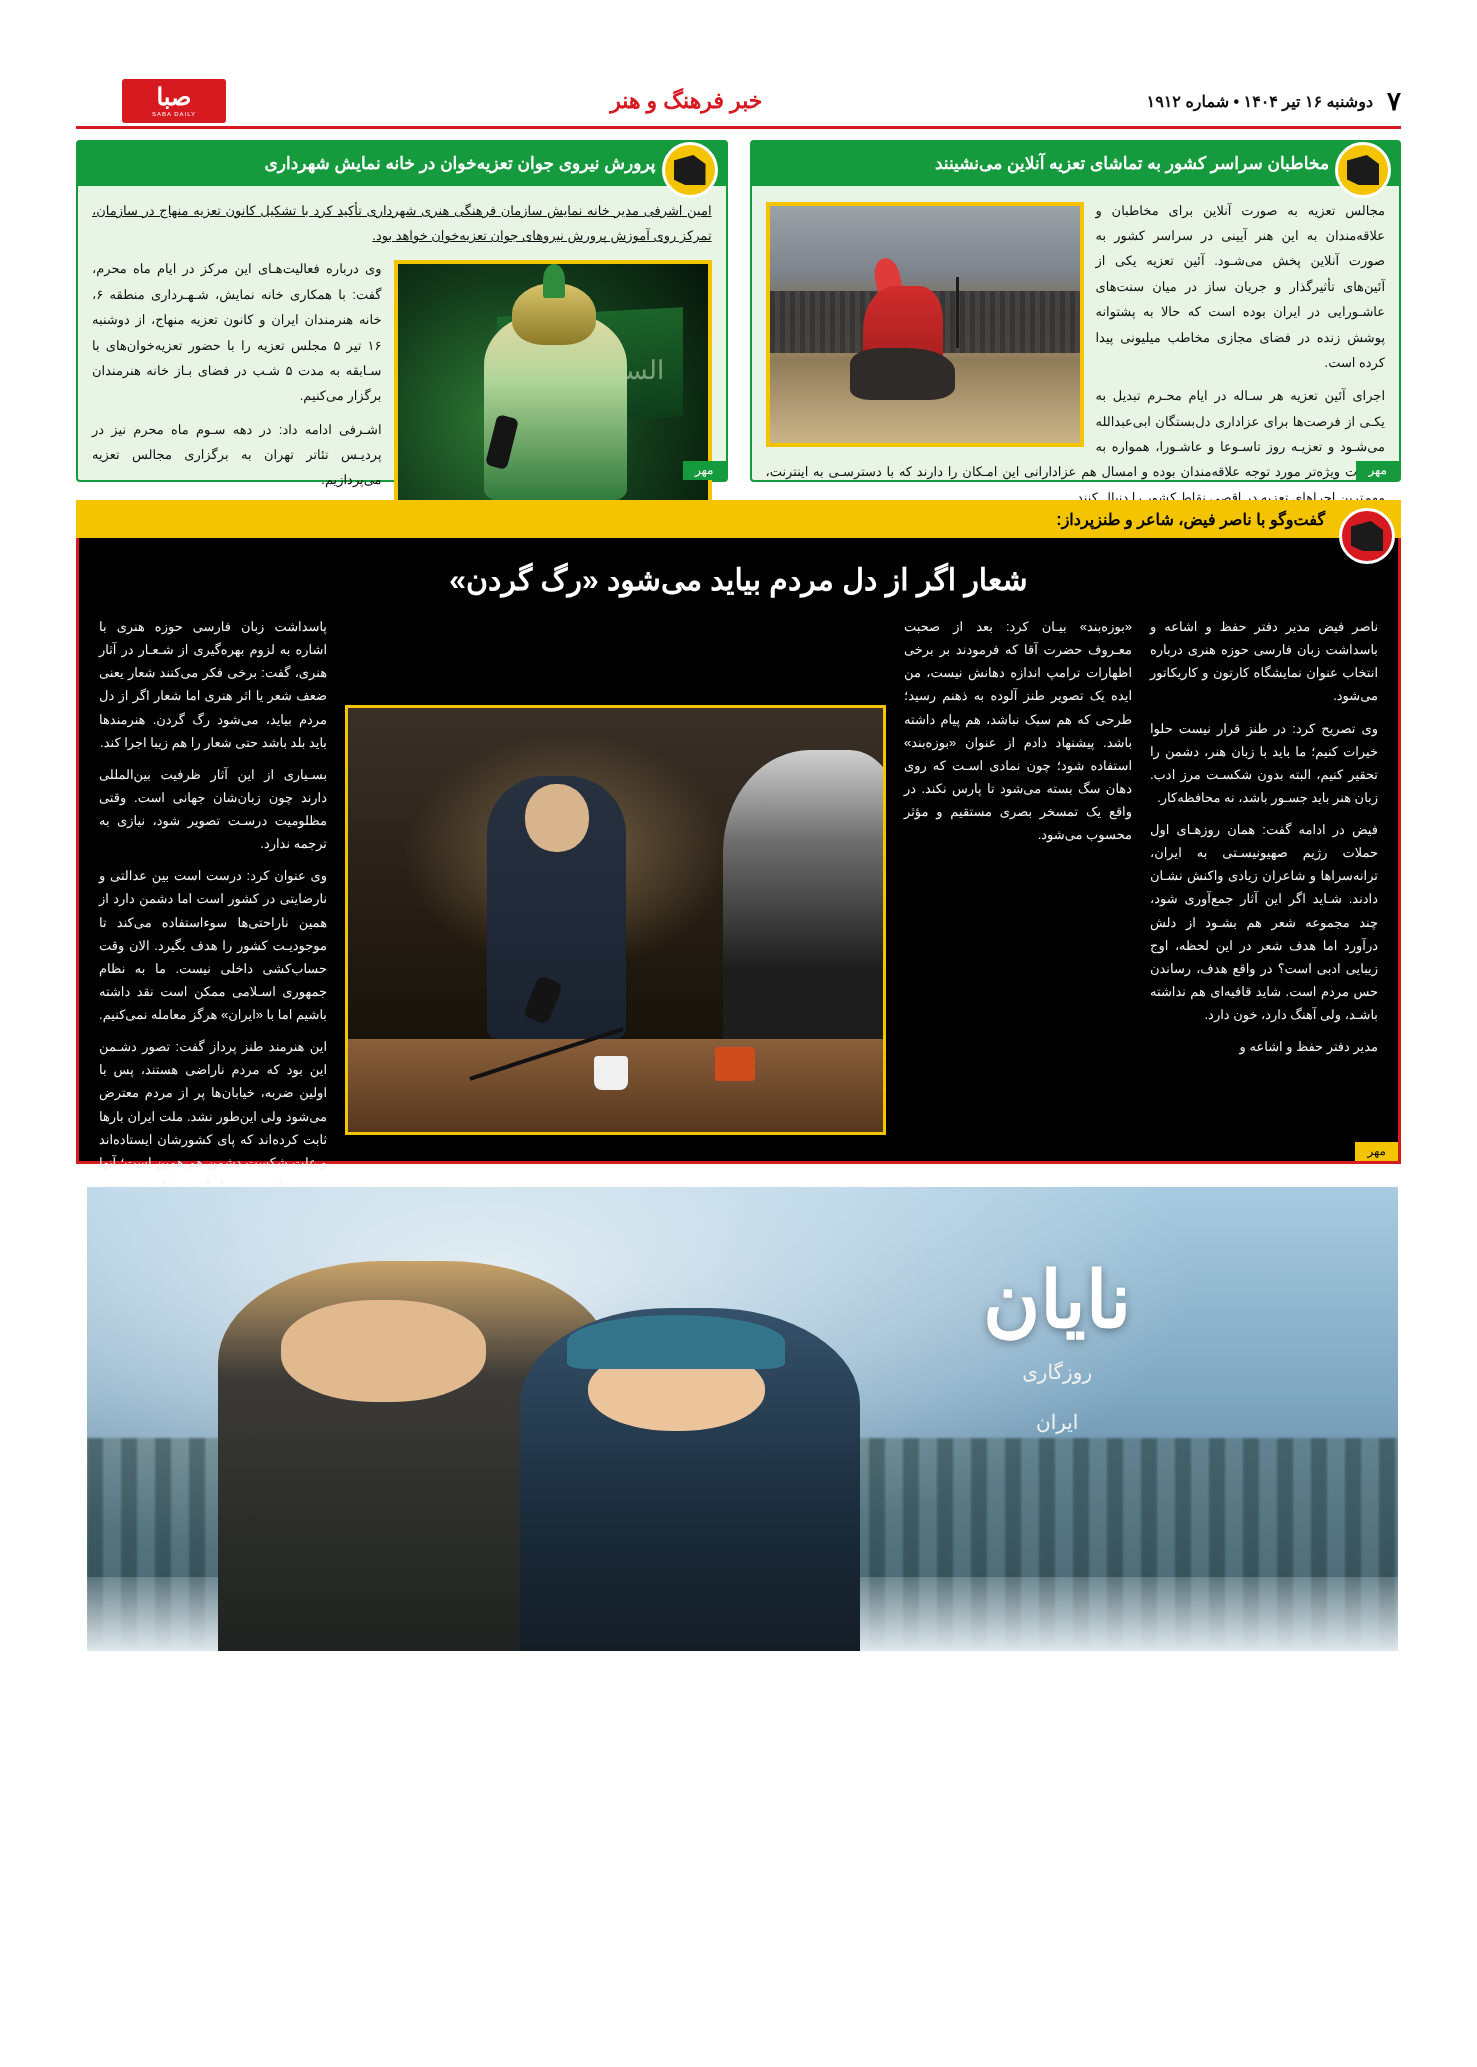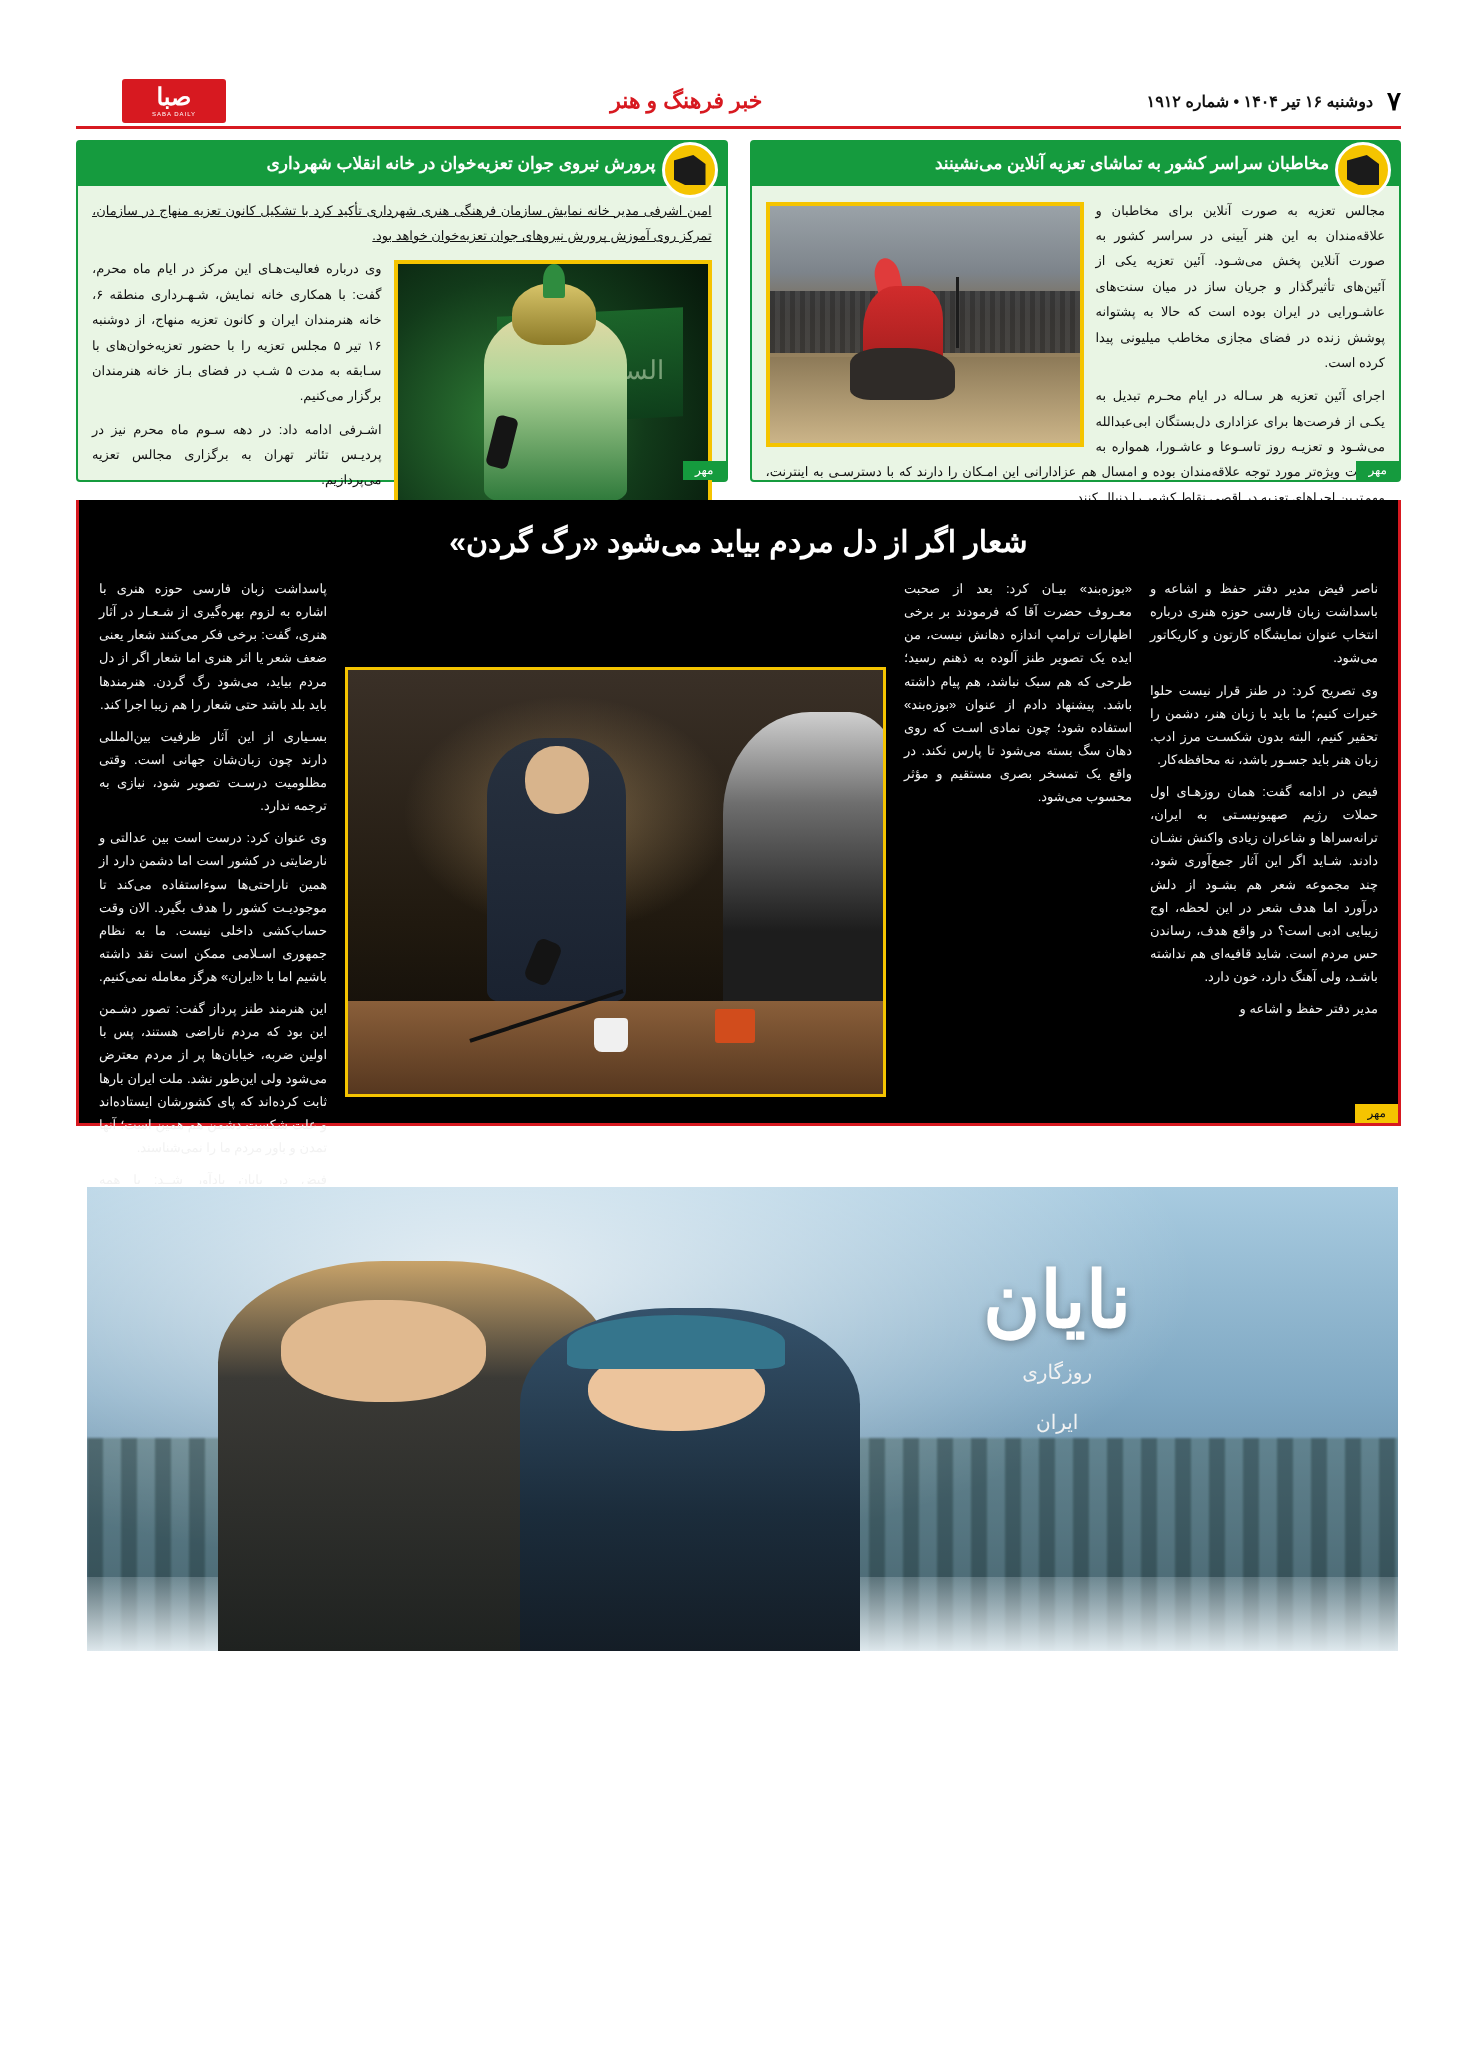--- a/index.html
+++ b/index.html
@@ -499,21 +499,21 @@
         <p style="margin:0 0 8px 0;">مجالس تعزیه به صورت آنلاین برای مخاطبان و علاقه‌مندان به این هنر آیینی در سراسر کشور به صورت آنلاین پخش می‌شـود. آئین تعزیه یکی از آئین‌های تأثیرگذار و جریان ساز در میان سنت‌های عاشـورایی در ایران بوده است که حالا به پشتوانه پوشش زنده در فضای مجازی مخاطب میلیونی پیدا کرده است.</p>
         <p style="margin:0;">اجرای آئین تعزیه هر سـاله در ایام محـرم تبدیل به یکـی از فرصت‌ها برای عزاداری دل‌بستگان ابی‌عبدالله می‌شـود و تعزیـه روز تاسـوعا و عاشـورا، همواره به صـورت ویژه‌تر مورد توجه علاقه‌مندان بوده و امسال هم عزادارانی این امـکان را دارند که با دسترسـی به اینترنت، مهم‌ترین اجراهای تعزیه در اقصی نقاط کشور را دنبال کنند.</p>
       </div>
       <div class="credit-tag">مهر</div>
     </div>
 
     <div class="news-box">
       <div class="head-badge">
         <div class="badge-inner"></div>
       </div>
-      <div class="news-head">پرورش نیروی جوان تعزیه‌خوان در خانه انقلاب شهرداری</div>
+      <div class="news-head">پرورش نیروی جوان تعزیه‌خوان در خانه نمایش شهرداری</div>
       <div class="news-body flow">
         <p style="margin:0 0 8px 0;text-decoration:underline;">امین اشرفی مدیر خانه نمایش سازمان فرهنگی هنری شهرداری تأکید کرد با تشکیل کانون تعزیه منهاج در سازمان، تمرکز روی آموزش پرورش نیروهای جوان تعزیه‌خوان خواهد بود.</p>
         <div class="news-photo right-float">
           <div class="art-perf">
             <div class="banner"></div>
             <div class="calli">السلام علیک</div>
             <div class="figure"></div>
             <div class="helmet"></div>
             <div class="plume"></div>
             <div class="mic"></div>
@@ -521,20 +521,26 @@
         </div>
         <p style="margin:0 0 8px 0;">وی درباره فعالیت‌هـای این مرکز در ایام ماه محرم، گفت: با همکاری خانه نمایش، شـهـرداری منطقه ۶، خانه هنرمندان ایران و کانون تعزیه منهاج، از دوشنبه ۱۶ تیر ۵ مجلس تعزیه را با حضور تعزیه‌خوان‌های با سـابقه به مدت ۵ شـب در فضای بـاز خانه هنرمندان برگزار می‌کنیم.</p>
         <p style="margin:0 0 8px 0;">اشـرفی ادامه داد: در دهه سـوم ماه محرم نیز در پردیـس تئاتر تهران به برگزاری مجالس تعزیه می‌پردازیم.</p>
         <p style="margin:0;">وی افزود: با حضور تعزیه‌خوان‌های، نیروهای جـوان و علاقه‌مـنـدان به تعزیه‌خوانی آموزش داده می‌شوند.</p>
       </div>
       <div class="credit-tag">مهر</div>
     </div>
   </div>
 
   <div class="interview">
+    <div class="iv-head">
+      <span class="iv-head-text">گفت‌وگو با ناصر فیض، شاعر و طنزپرداز:</span>
+      <div class="iv-badge">
+        <div class="badge-inner"></div>
+      </div>
+    </div>
     <div class="iv-body">
       <div class="iv-title">شعار اگر از دل مردم بیاید می‌شود «رگ گردن»</div>
       <div class="iv-cols">
 
         <div class="iv-col">
           <p>ناصر فیض مدیر دفتر حفظ و اشاعه و باسداشت زبان فارسی حوزه هنری درباره انتخاب عنوان نمایشگاه کارتون و کاریکاتور می‌شود.</p>
           <p>وی تصریح کرد: در طنز قرار نیست حلوا خیرات کنیم؛ ما باید با زبان هنر، دشمن را تحقیر کنیم، البته بدون شکسـت مرز ادب. زبان هنر باید جسـور باشد، نه محافظه‌کار.</p>
           <p>فیض در ادامه گفت: همان روزهـای اول حملات رژیم صهیونیسـتی به ایران، ترانه‌سراها و شاعران زیادی واکنش نشـان دادند. شـاید اگر این آثار جمع‌آوری شود، چند مجموعه شعر هم بشـود از دلش درآورد اما هدف شعر در این لحظه، اوج زیبایی ادبی است؟ در واقع هدف، رساندن حس مردم است. شاید قافیه‌ای هم نداشته باشـد، ولی آهنگ دارد، خون دارد.</p>
           <p>مدیر دفتر حفظ و اشاعه و</p>
         </div>

